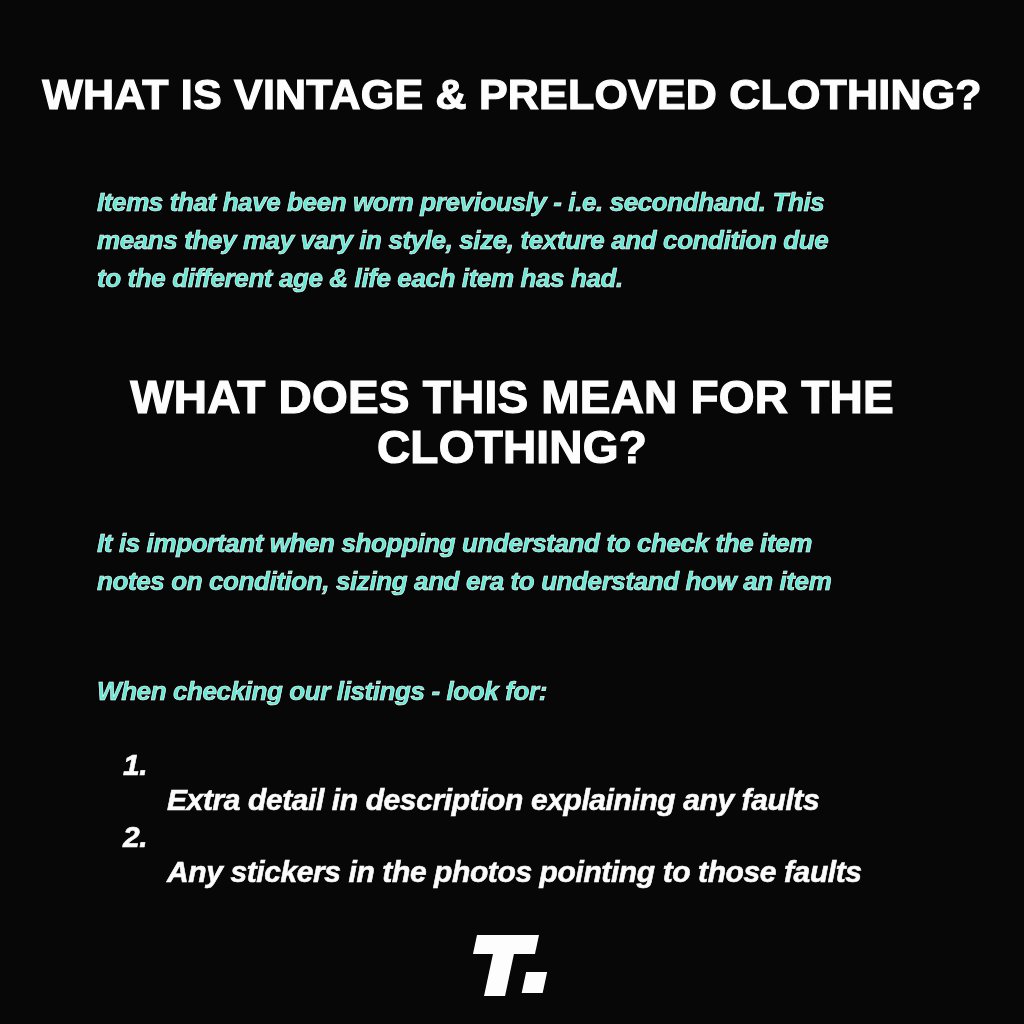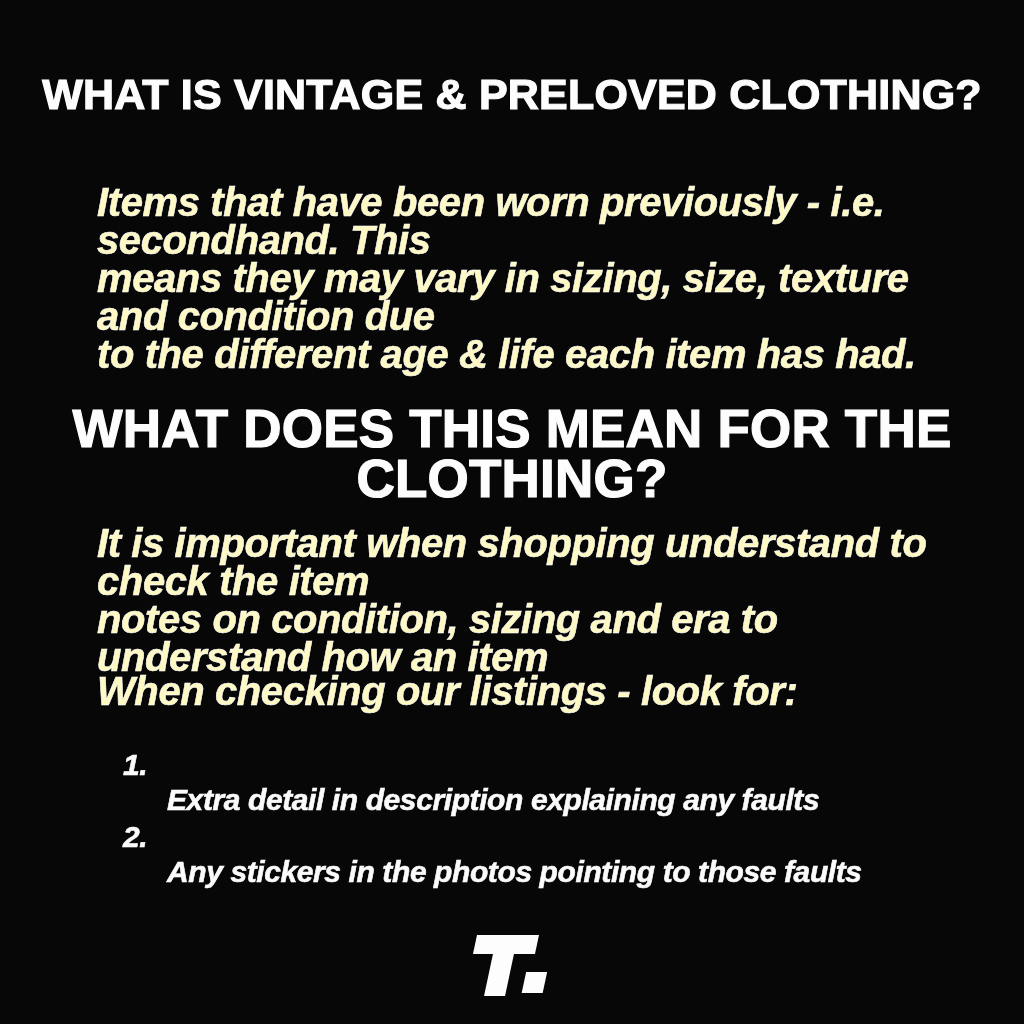--- a/index.html
+++ b/index.html
@@ -28,34 +28,33 @@
     color: #fdfdfd;
     -webkit-text-stroke: 1.2px #fdfdfd;
   }
   .heading-primary {
     top: 72px;
     font-size: 43px;
     line-height: 44px;
   }
   .heading-secondary {
     top: 372px;
-    font-size: 53px;
+    font-size: 46px;
     line-height: 50px;
-    margin-top: 32px;
   }
   .body-text {
     position: absolute;
     left: 97px;
     width: 860px;
     font-style: italic;
     font-weight: bold;
-    font-size: 40px;
+    font-size: 26px;
     line-height: 38px;
     letter-spacing: -0.4px;
-    color: #fef9c3;
+    color: #5eead4;
     -webkit-text-stroke: 0.6px #fbfbfb;
   }
   .intro-paragraph { top: 183px; }
   .customer-paragraph { top: 524px; }
   .listings-lead { top: 672px; }
   .checklist {
     position: absolute;
     left: 123px;
     top: 746px;
     width: 820px;
@@ -110,21 +109,21 @@
 </style>
 </head>
 <body>
 
 <div class="page">
 
   <h1 class="heading heading-primary">WHAT IS VINTAGE &amp; PRELOVED CLOTHING?</h1>
 
   <div class="body-text intro-paragraph">
     <div>Items that have been worn previously - i.e. secondhand. This</div>
-    <div>means they may vary in sizing, size, texture and condition due</div>
+    <div>means they may vary in style, size, texture and condition due</div>
     <div>to the different age &amp; life each item has had.</div>
   </div>
 
   <h2 class="heading heading-secondary">
     <div>WHAT DOES THIS MEAN FOR THE</div>
     <div>CLOTHING?</div>
   </h2>
 
   <div class="body-text customer-paragraph">
     <div>It is important when shopping understand to check the item</div>

